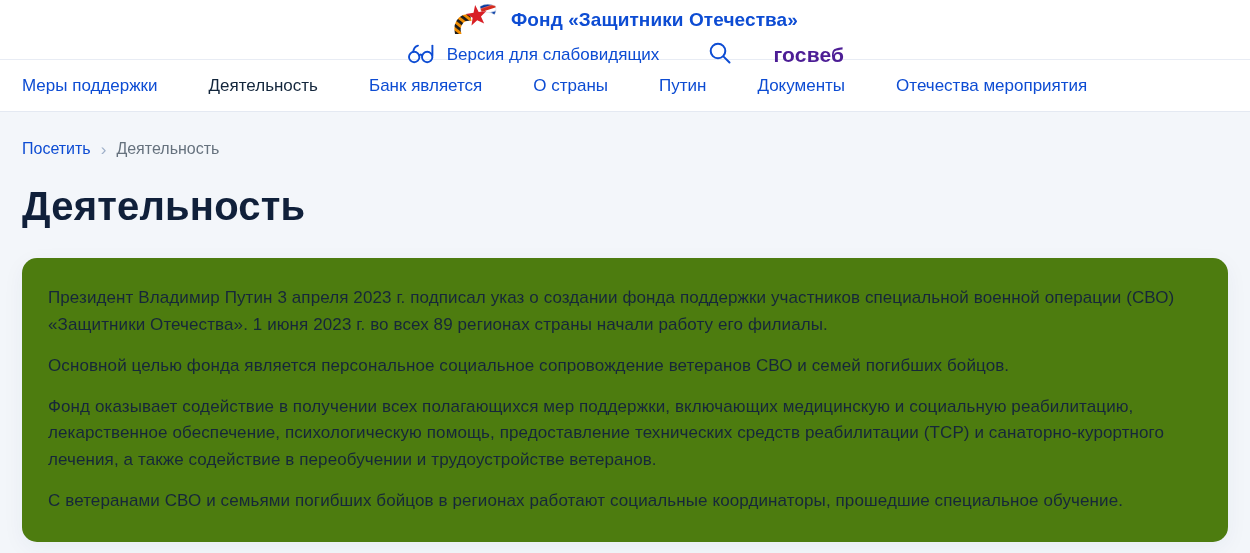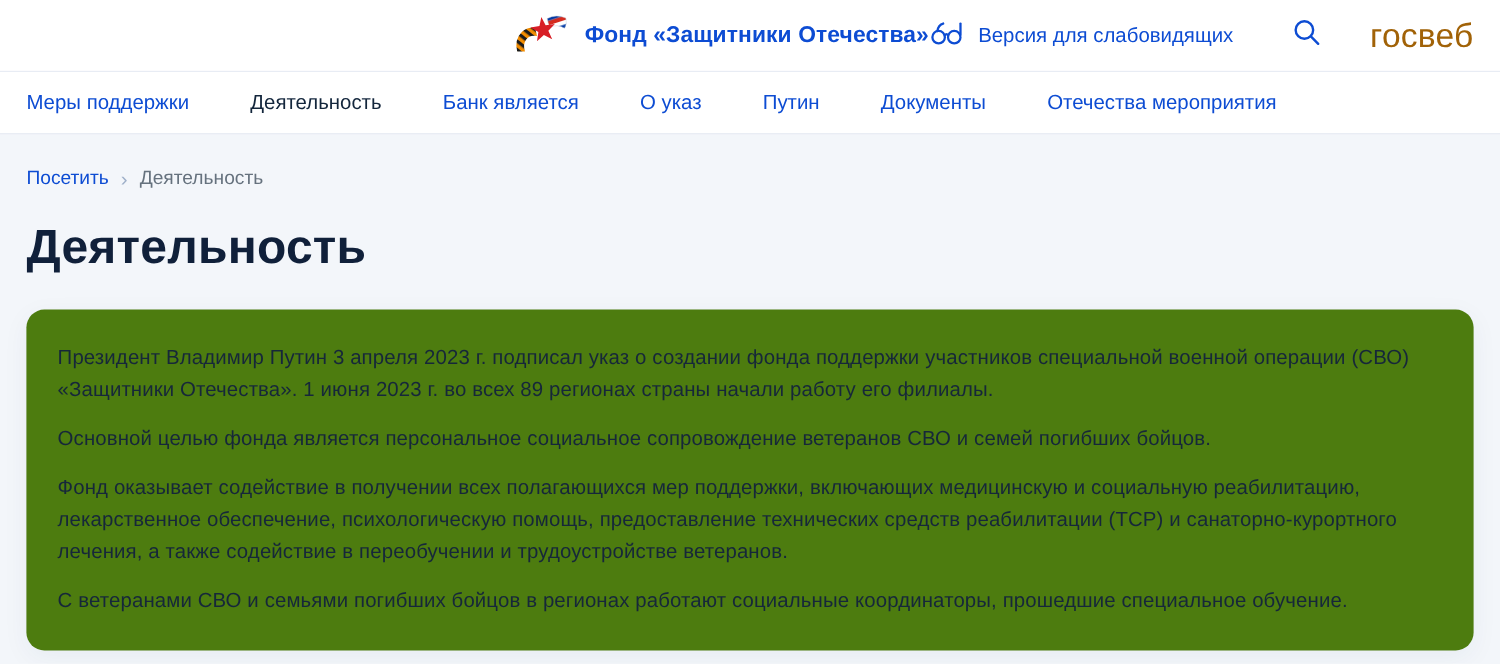--- a/index.html
+++ b/index.html
@@ -6,28 +6,28 @@
   html, body {
     width: 1250px; height: 553px; overflow: hidden;
     font-family: "Liberation Sans", "DejaVu Sans", sans-serif;
     background: #f3f6fa;
   }
   .container { padding-left: 22px; padding-right: 22px; }
 
   
   .header {
     height: 60px; background: #ffffff; border-bottom: 1px solid #e8ecf4;
-    display: flex; align-items: center; justify-content: flex-end;
+    display: flex; align-items: center; justify-content: flex-start; flex-direction: column;
   }
   .brand { display: flex; align-items: center; gap: 13px; cursor: pointer; }
   .brand-title { color: #0d4cd3; font-size: 19px; font-weight: 700; letter-spacing: 0.1px; }
   .header-right { display: flex; align-items: center; }
   .a11y-link { display: flex; align-items: center; gap: 12px; color: #0d4cd3; font-size: 17px; cursor: pointer; }
   .search-btn { margin-left: 48px; margin-right: 40px; cursor: pointer; display: flex; align-items: center; }
-  .gosweb { color: #a16207; font-size: 28px; font-weight: 400; letter-spacing: 0.2px; cursor: pointer; }
+  .gosweb { color: #4c1d95; font-size: 21px; font-weight: 700; letter-spacing: 0.2px; cursor: pointer; }
 
   
   .nav {
     height: 52px; background: #ffffff; border-bottom: 1px solid #e4e9f2;
     display: flex; align-items: center; gap: 51px;
   }
   .nav-item { color: #0d4cd3; font-size: 17px; cursor: pointer; white-space: nowrap; }
   .nav-item.active { color: #13263c; cursor: default; }
 
   
@@ -103,21 +103,21 @@
       </span>
     </div>
     <div class="gosweb">госвеб</div>
   </div>
 </header>
 
 <nav class="nav container">
   <span class="nav-item">Меры поддержки</span>
   <span class="nav-item active">Деятельность</span>
   <span class="nav-item">Банк является</span>
-  <span class="nav-item">О указ</span>
+  <span class="nav-item">О страны</span>
   <span class="nav-item">Путин</span>
   <span class="nav-item">Документы</span>
   <span class="nav-item">Отечества мероприятия</span>
 </nav>
 
 <main class="container">
   <div class="breadcrumb">
     <span class="breadcrumb-home">Посетить</span>
     <span class="breadcrumb-sep">›</span>
     <span class="breadcrumb-current">Деятельность</span>

